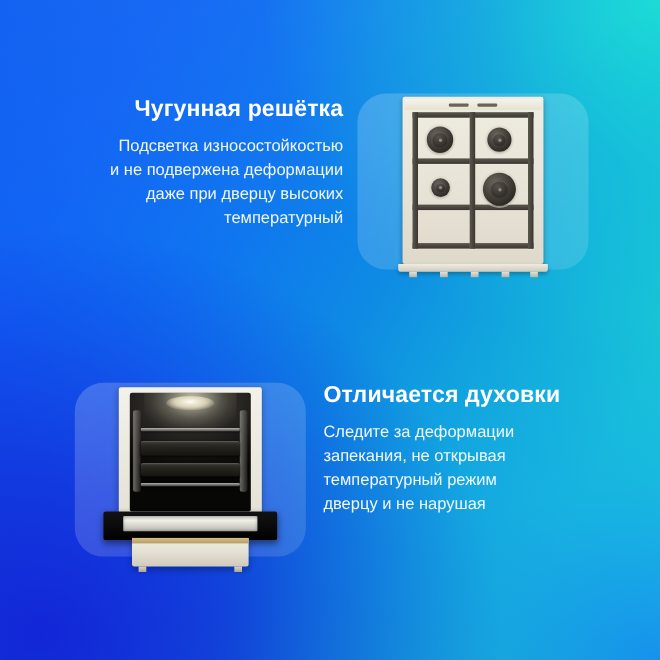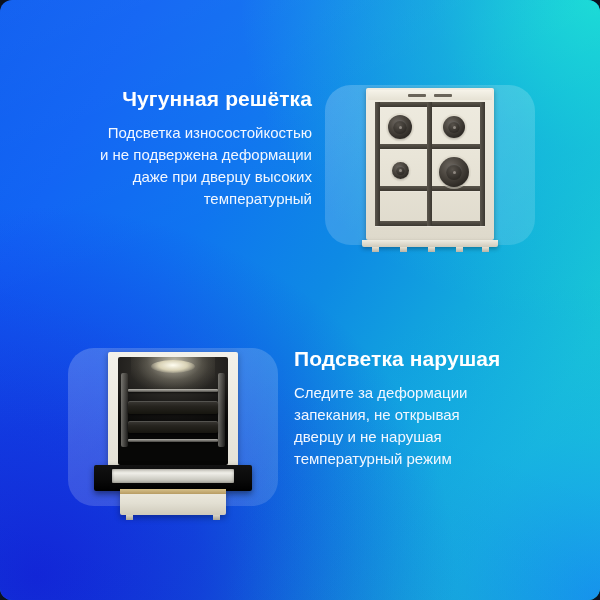--- a/index.html
+++ b/index.html
@@ -6,21 +6,20 @@
     margin: 0;
     padding: 0;
     background: #0b1220;
   }
   .stage {
     position: relative;
     width: 600px;
     height: 600px;
     overflow: hidden;
     font-family: "Liberation Sans", sans-serif;
-    border-radius: 12px;
     -webkit-font-smoothing: antialiased;
   }
 
   
   .bg {
     position: absolute;
     inset: 0;
     background:
       linear-gradient(118deg,
         #0a5bf0 0%,
@@ -377,23 +376,23 @@
         <div class="door-glass"></div>
       </div>
 
       <div class="oven-base"></div>
       <div class="brass"></div>
       <div class="oven-foot" style="left:18px;"></div>
       <div class="oven-foot" style="right:18px;"></div>
     </div>
 
     <div class="text-col align-left" style="left:294px; top:46px; width:272px;">
-      <h2 class="headline">Подсветка нарушая</h2>
+      <h2 class="headline">Отличается духовки</h2>
       <p class="bodycopy" style="margin-top:11px;">
         <span class="body-line">Следите за деформации</span>
         <span class="body-line">запекания, не открывая</span>
+        <span class="body-line">температурный режим</span>
         <span class="body-line">дверцу и не нарушая</span>
-        <span class="body-line">температурный режим</span>
       </p>
     </div>
   </div>
 
 </div>
 
 </body></html>

